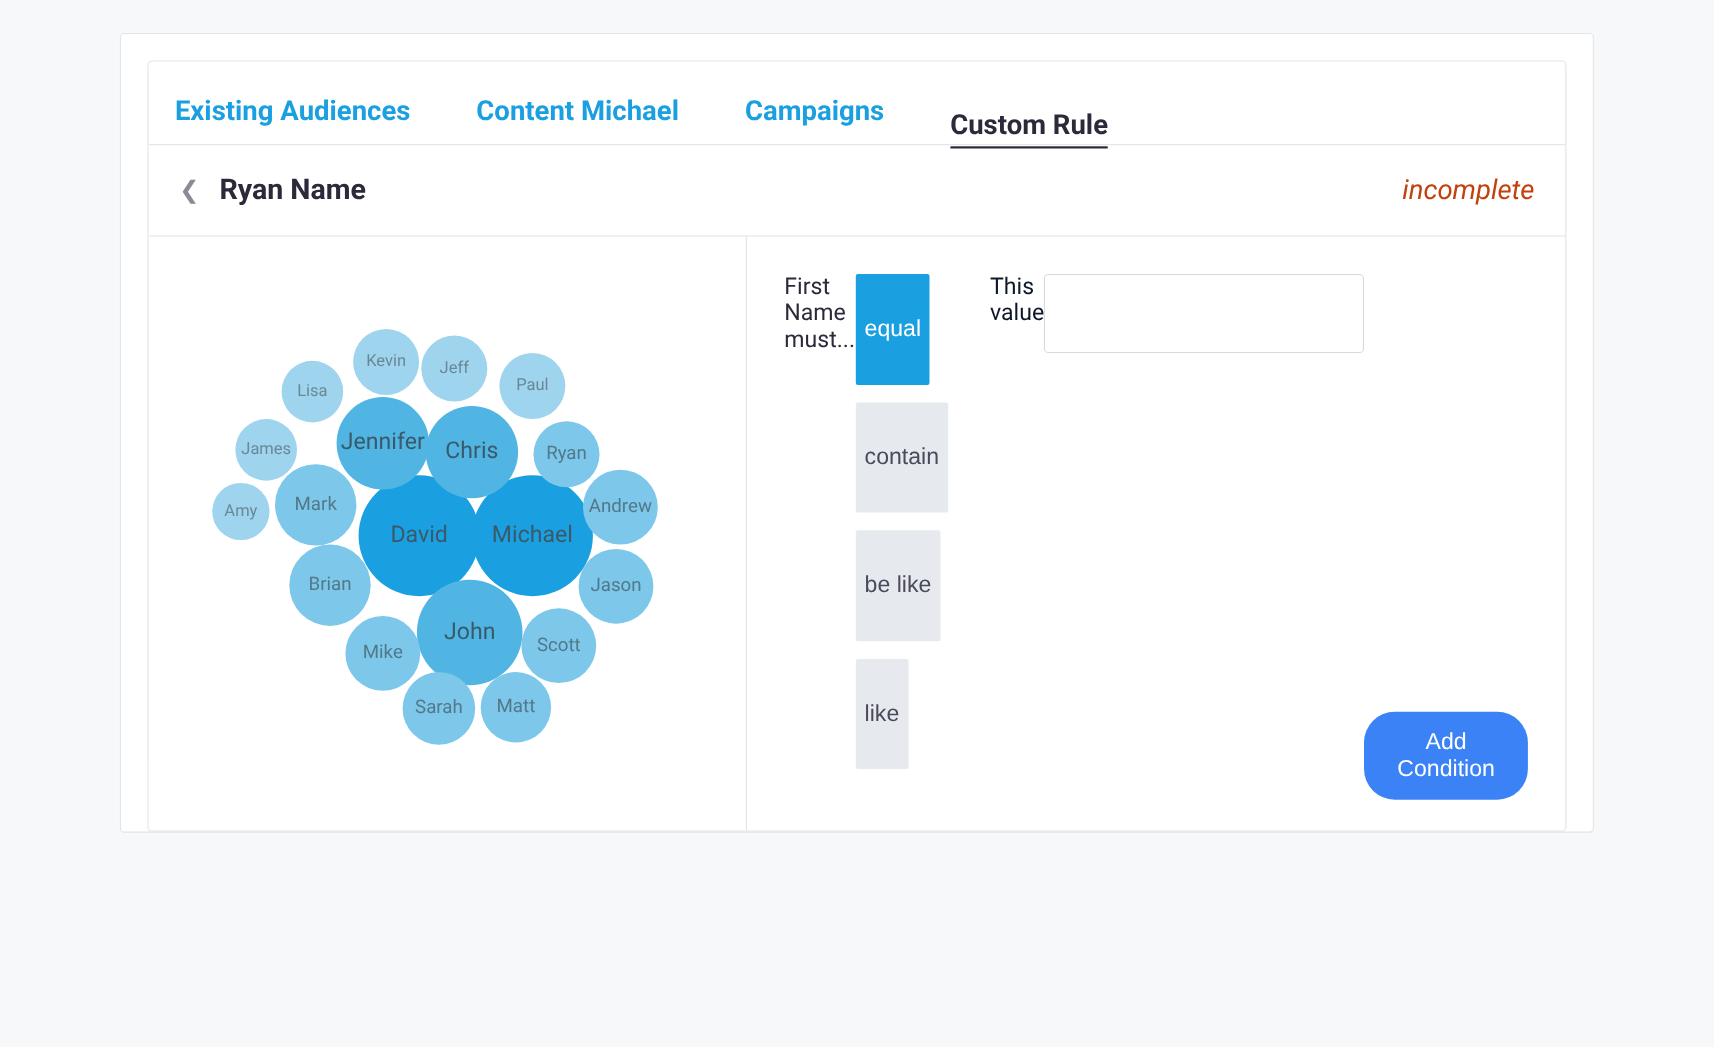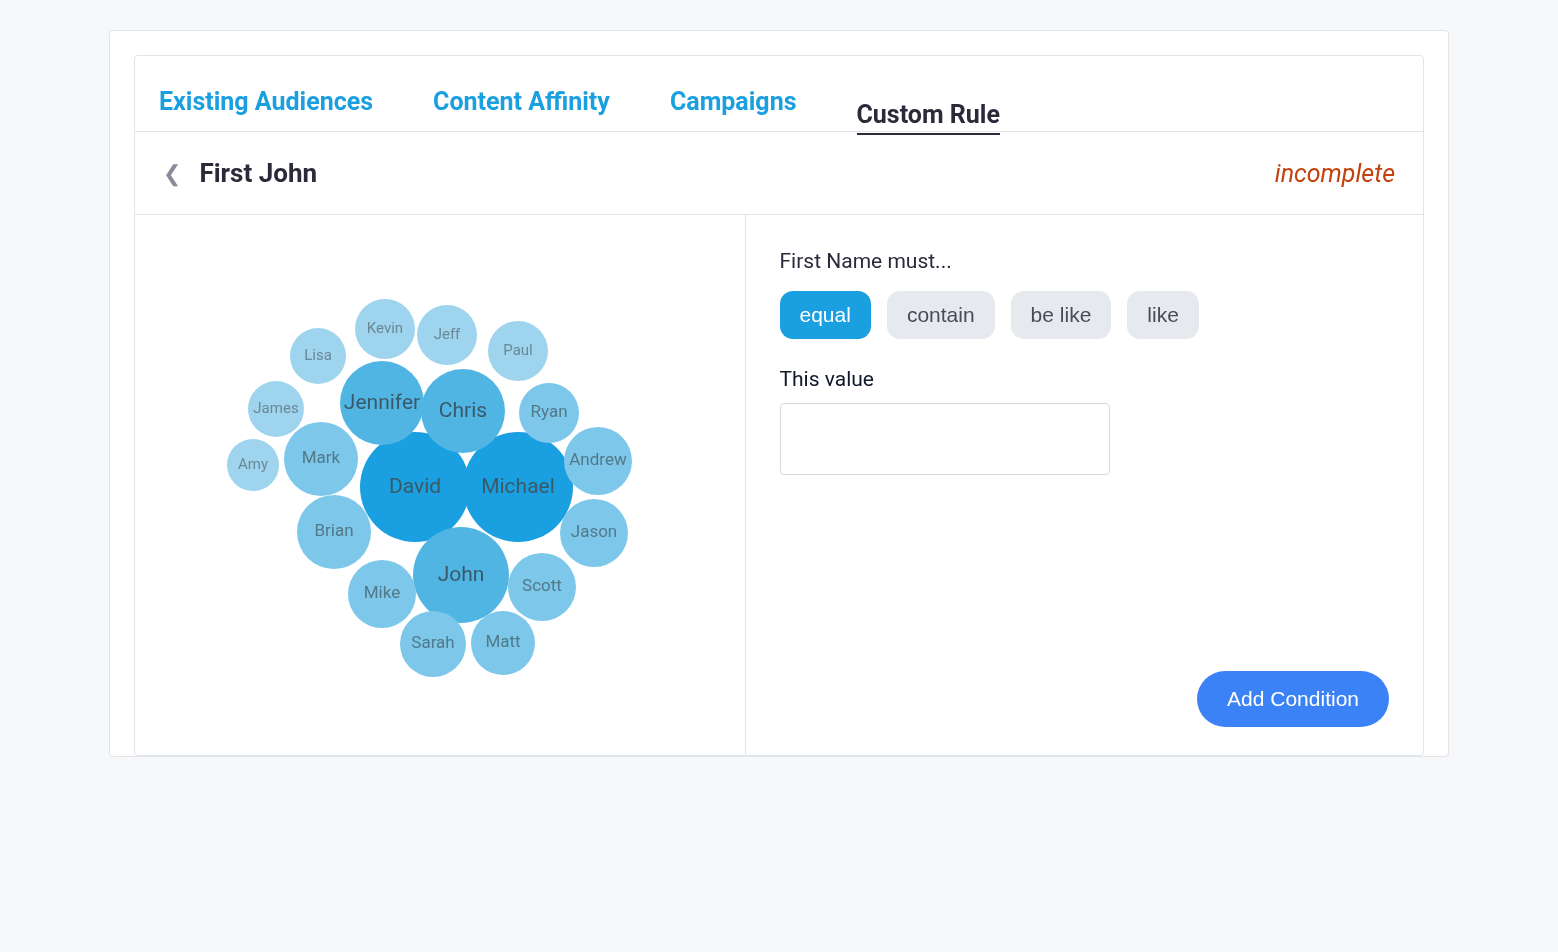--- a/index.html
+++ b/index.html
@@ -76,39 +76,39 @@
   }
   .left {
     flex: 1;
     border-right: 1px solid #e1e4e8;
     position: relative;
   }
   .right {
     flex: 1;
     padding: 34px 34px 28px 34px;
     display: flex;
-    flex-direction: column;
+    flex-direction: row;
     justify-content: center;
   }
   .prompt {
     font-size: 21px;
     color: #2a2a3a;
     margin-bottom: 18px;
   }
   .chips {
     display: flex;
     flex-wrap: wrap;
     gap: 16px;
     margin-bottom: 28px;
   }
   .chip {
     background: #e6eaee;
     color: #4a4a5a;
-    border-radius: 13px;
-    padding: 12px 20px;
+    border-radius: 2px;
+    padding: 12px 8px;
     font-size: 21px;
     font-weight: 500;
     cursor: pointer;
     border: none;
   }
   .chip.selected {
     background: #1a9fe0;
     color: #fff;
   }
   .value-label {
@@ -147,29 +147,29 @@
   .btxt-sm   { fill: #6a8896; font-size: 15px; text-anchor: middle; dominant-baseline: middle; }
 </style>
 </head>
 <body>
 
 <div class="card">
   <div class="inner-card">
 
     <div class="tabs">
       <div class="tab">Existing Audiences</div>
-      <div class="tab">Content Affinity</div>
+      <div class="tab">Content Michael</div>
       <div class="tab">Campaigns</div>
       <div class="tab active">Custom Rule</div>
     </div>
 
     <div class="subheader">
       <div class="sub-left">
         <span class="chev">❮</span>
-        <span class="sub-title">First John</span>
+        <span class="sub-title">Ryan Name</span>
       </div>
       <span class="incomplete">incomplete</span>
     </div>
 
     <div class="split">
       <div class="left">
         <svg class="bubbles" width="440" height="470">
           <g id="bubble-group">
               <circle cx="195" cy="252" r="55" class="bubble-large"></circle>
               <text x="195" y="252" class="btxt-dark">David</text>

